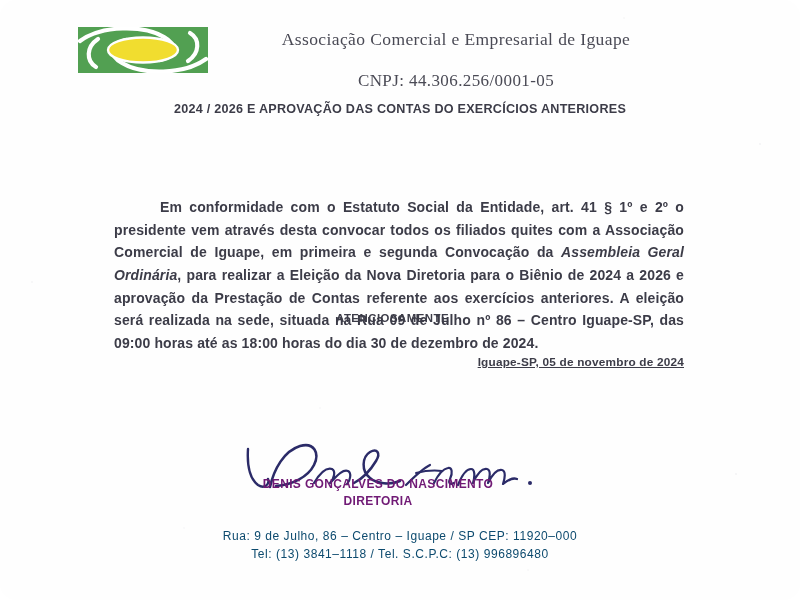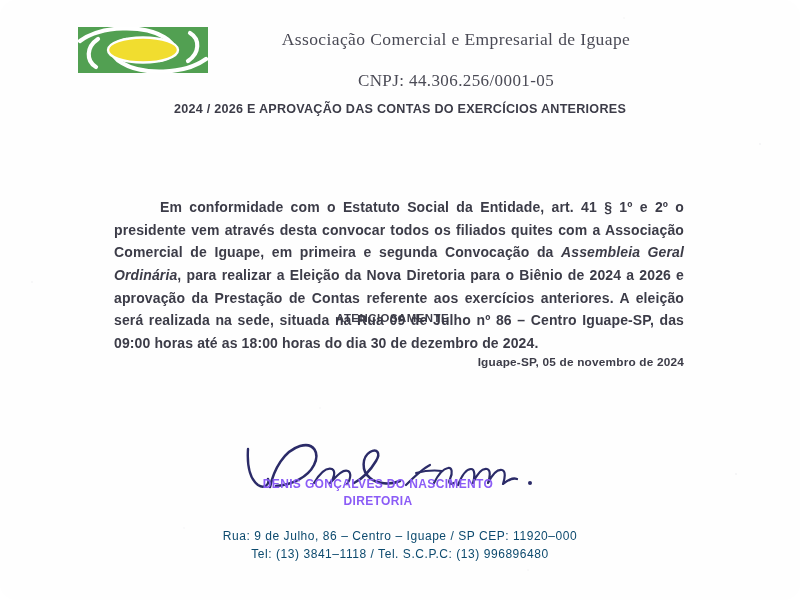--- a/index.html
+++ b/index.html
@@ -116,20 +116,21 @@
 
   #dateline {
     position: absolute;
     left: 334px; top: 355px;
     width: 350px;
     text-align: right;
     font-size: 11.8px;
     font-weight: bold;
     letter-spacing: 0.2px;
     color: #3c3c48;
+    text-decoration: underline;
   }
 
   
   #signature-block {
     position: absolute;
     left: 0; top: 440px;
     width: 800px;
     height: 62px;
   }
   #signature-mark {
@@ -141,21 +142,21 @@
 
   #signer {
     position: absolute;
     left: 228px; top: 476px;
     width: 300px;
     text-align: center;
     font-size: 12px;
     font-weight: bold;
     letter-spacing: 0.35px;
     line-height: 1.42;
-    color: #8b5cf6;
+    color: #701a75;
   }
 
   
   #footer {
     position: absolute;
     left: 100px; top: 528px;
     width: 600px;
     text-align: center;
     font-size: 12px;
     line-height: 1.48;

